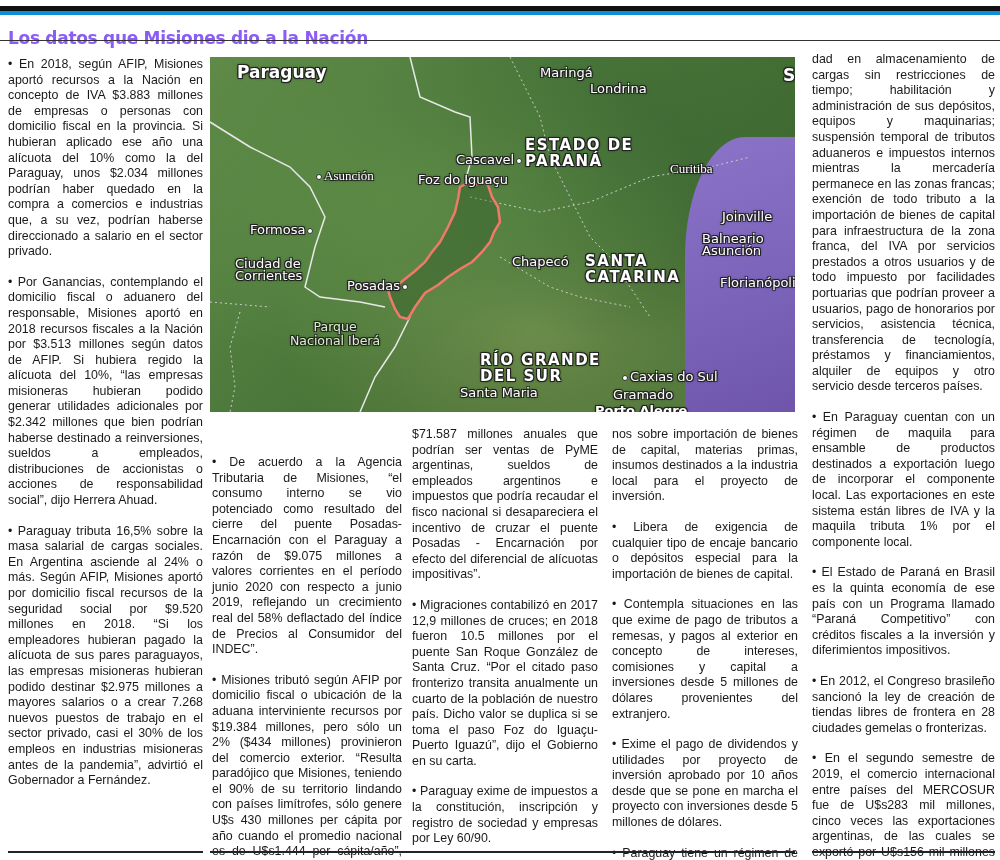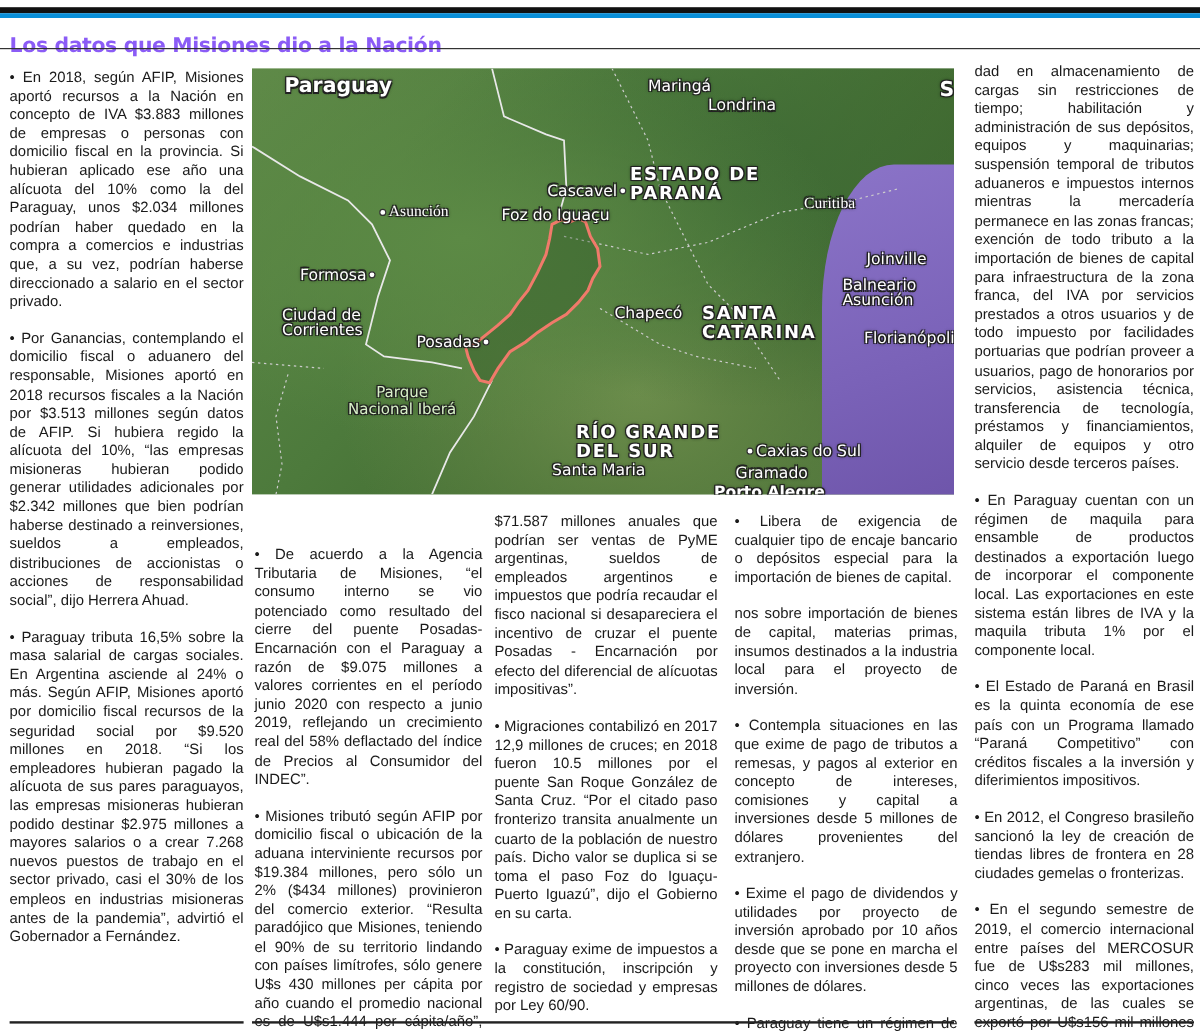--- a/index.html
+++ b/index.html
@@ -115,22 +115,22 @@
 </div>
 
 <div class="col col3">
   <p>$71.587 millones anuales que podrían ser ventas de PyME argentinas, sueldos de empleados argentinos e impuestos que podría recaudar el fisco nacional si desapareciera el incentivo de cruzar el puente Posadas - Encarnación por efecto del diferencial de alícuotas impositivas”.</p>
   <p>• Migraciones contabilizó en 2017 12,9 millones de cruces; en 2018 fueron 10.5 millones por el puente San Roque González de Santa Cruz. “Por el citado paso fronterizo transita anualmente un cuarto de la población de nuestro país. Dicho valor se duplica si se toma el paso Foz do Iguaçu-Puerto Iguazú”, dijo el Gobierno en su carta.</p>
   <p>• Paraguay exime de impuestos a la constitución, inscripción y registro de sociedad y empresas por Ley 60/90.</p>
 
 </div>
 
 <div class="col col4">
+  <p>nos sobre importación de bienes de capital, materias primas, insumos destinados a la industria local para el proyecto de inversión.</p>
   <p>• Libera de exigencia de cualquier tipo de encaje bancario o depósitos especial para la importación de bienes de capital.</p>
-  <p>nos sobre importación de bienes de capital, materias primas, insumos destinados a la industria local para el proyecto de inversión.</p>
   <p>• Contempla situaciones en las que exime de pago de tributos a remesas, y pagos al exterior en concepto de intereses, comisiones y capital a inversiones desde 5 millones de dólares provenientes del extranjero.</p>
   <p>• Exime el pago de dividendos y utilidades por proyecto de inversión aprobado por 10 años desde que se pone en marcha el proyecto con inversiones desde 5 millones de dólares.</p>
   <p>• Paraguay tiene un régimen de zonas francas con simplificación de los procedimientos para introducir mercaderías; mayor seguri-</p>
 </div>
 <div class="bottom-rule" style="left:210px;width:585px;"></div>
 
 <div class="col col5">
   <p>dad en almacenamiento de cargas sin restricciones de tiempo; habilitación y administración de sus depósitos, equipos y maquinarias; suspensión temporal de tributos aduaneros e impuestos internos mientras la mercadería permanece en las zonas francas; exención de todo tributo a la importación de bienes de capital para infraestructura de la zona franca, del IVA por servicios prestados a otros usuarios y de todo impuesto por facilidades portuarias que podrían proveer a usuarios, pago de honorarios por servicios, asistencia técnica, transferencia de tecnología, préstamos y financiamientos, alquiler de equipos y otro servicio desde terceros países.</p>
   <p>• En Paraguay cuentan con un régimen de maquila para ensamble de productos destinados a exportación luego de incorporar el componente local. Las exportaciones en este sistema están libres de IVA y la maquila tributa 1% por el componente local.</p>
   <p>• El Estado de Paraná en Brasil es la quinta economía de ese país con un Programa llamado “Paraná Competitivo” con créditos fiscales a la inversión y diferimientos impositivos.</p>

